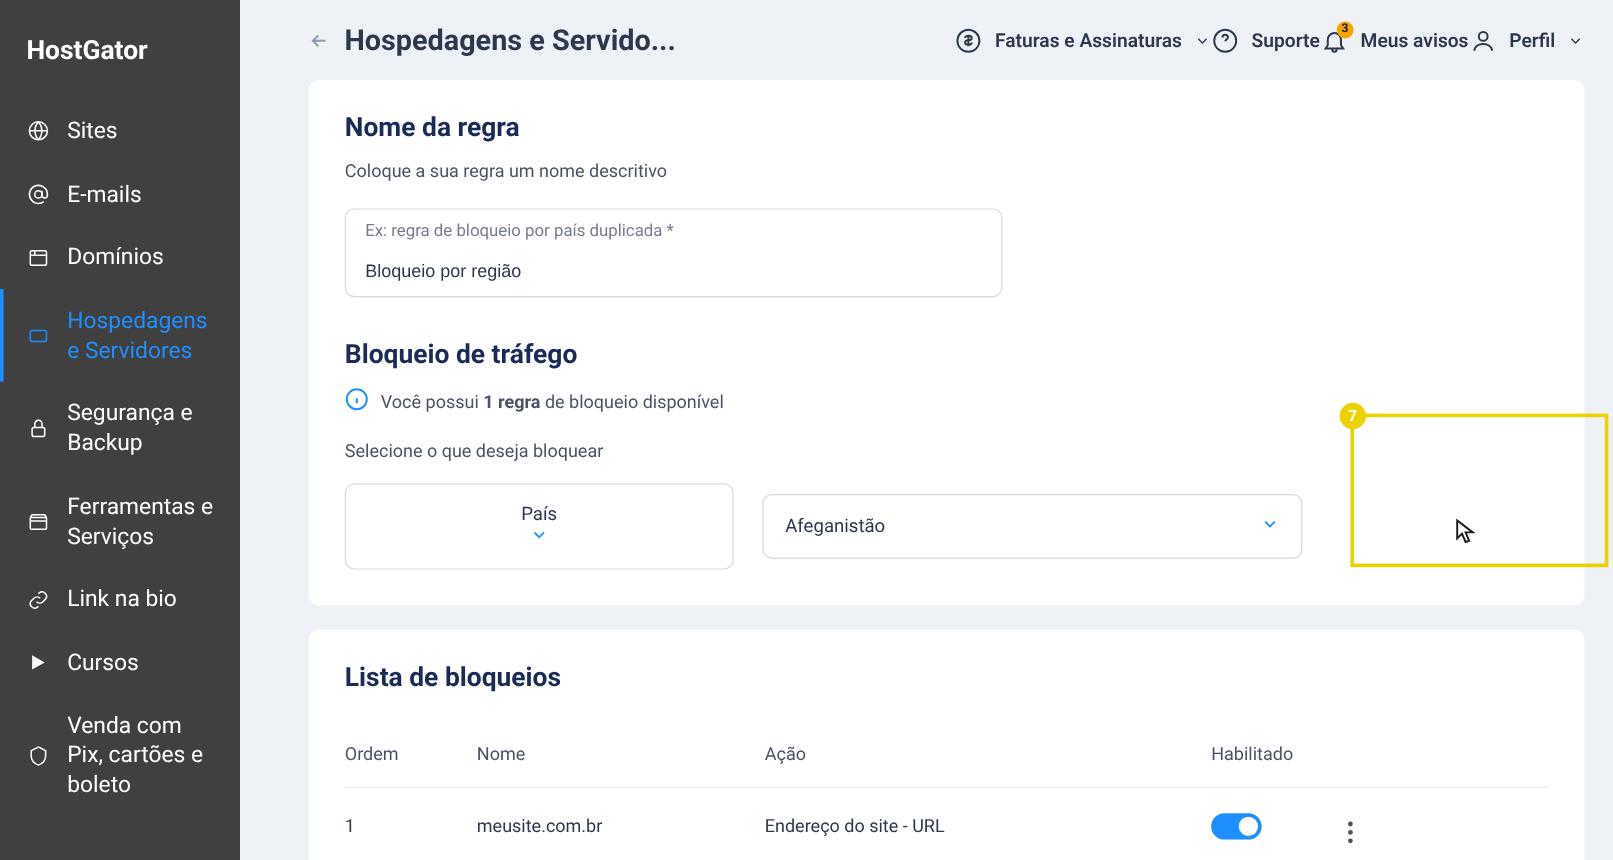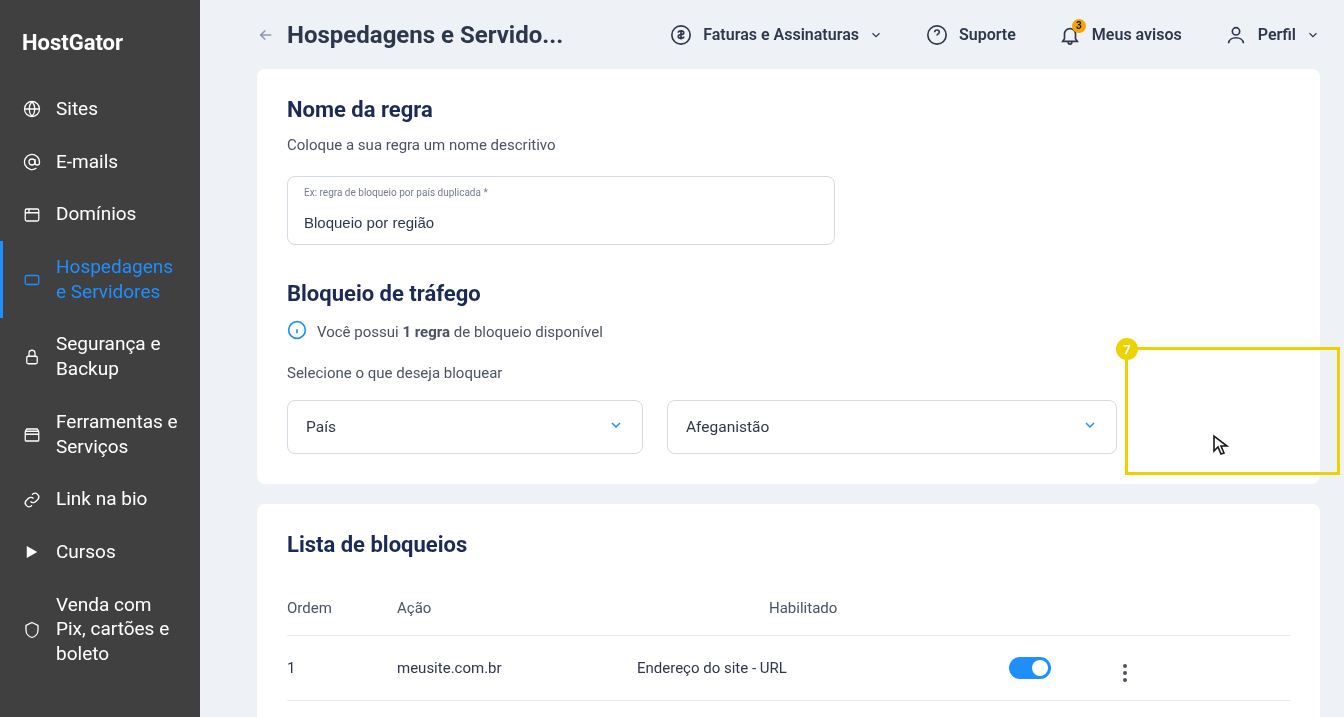--- a/index.html
+++ b/index.html
@@ -69,21 +69,20 @@
   font-size: 24px;
   font-weight: 700;
   color: #2e384d;
   margin-right: auto;
   display:flex; align-items:center; gap:12px;
   max-width: 340px;
 }
 .top-actions {
   display: flex;
   align-items: flex-start;
-  gap: 42px;
 }
 .top-action {
   display: flex;
   align-items: center;
   gap: 10px;
   color: #2e384d;
   font-size: 16px;
   font-weight: 600;
   cursor: pointer;
 }
@@ -128,21 +127,21 @@
   margin-bottom: 22px;
 }
 .text-field {
   border: 1px solid #d4d9e2;
   border-radius: 8px;
   padding: 10px 16px 12px;
   width: 548px;
   margin-bottom: 36px;
 }
 .text-field .floating {
-  font-size: 10px;
+  font-size: 14px;
   color: #757c8d;
   margin-bottom: 15px;
 }
 .text-field input {
   border: none; outline: none;
   font-size: 15px; color: #2e384d;
   width: 100%;
 }
 .info-row {
   display: flex; align-items: center;
@@ -162,21 +161,21 @@
   border-radius: 8px;
   padding: 16px 18px;
   display: flex;
   align-items: center;
   justify-content: space-between;
   font-size: 15.5px;
   color: #2e384d;
   cursor: pointer;
 }
 .select-box .chev { color: #1f8eff; }
-.select-box.type { width: 356px; }
+.select-box.type { width: 324px; flex-direction: column; }
 .select-box.value { width: 450px; }
 .btn-primary {
   background: #1f8eff;
   color: #fff;
   border: none;
   border-radius: 24px;
   padding: 12px 28px;
   font-size: 15.5px;
   font-weight: 600;
   cursor: pointer;
@@ -434,20 +433,21 @@
         <svg width="18" height="22" viewBox="0 0 18 22" fill="none" stroke="#1a1a1a" stroke-width="1.6">
             <path d="M2 2l0 15 4-4 3 7 3-1-3-7 6 0L2 2z" fill="#fff"></path>
           </svg>
       </span>
     </div>
 
     <div class="card">
       <div class="section-title list">Lista de bloqueios</div>
       <div class="table-header">
         <div class="th col-ordem">Ordem</div>
+        <div class="th col-nome">Nome</div>
         <div class="th col-acao">Ação</div>
         <div class="th col-hab">Habilitado</div>
         <div class="th col-actions"></div>
       </div>
       <div class="table-row">
         <div class="td col-ordem">1</div>
         <div class="td col-nome">meusite.com.br</div>
         <div class="td col-acao">Endereço do site - URL</div>
         <div class="td col-hab">
           <div class="toggle"></div>

